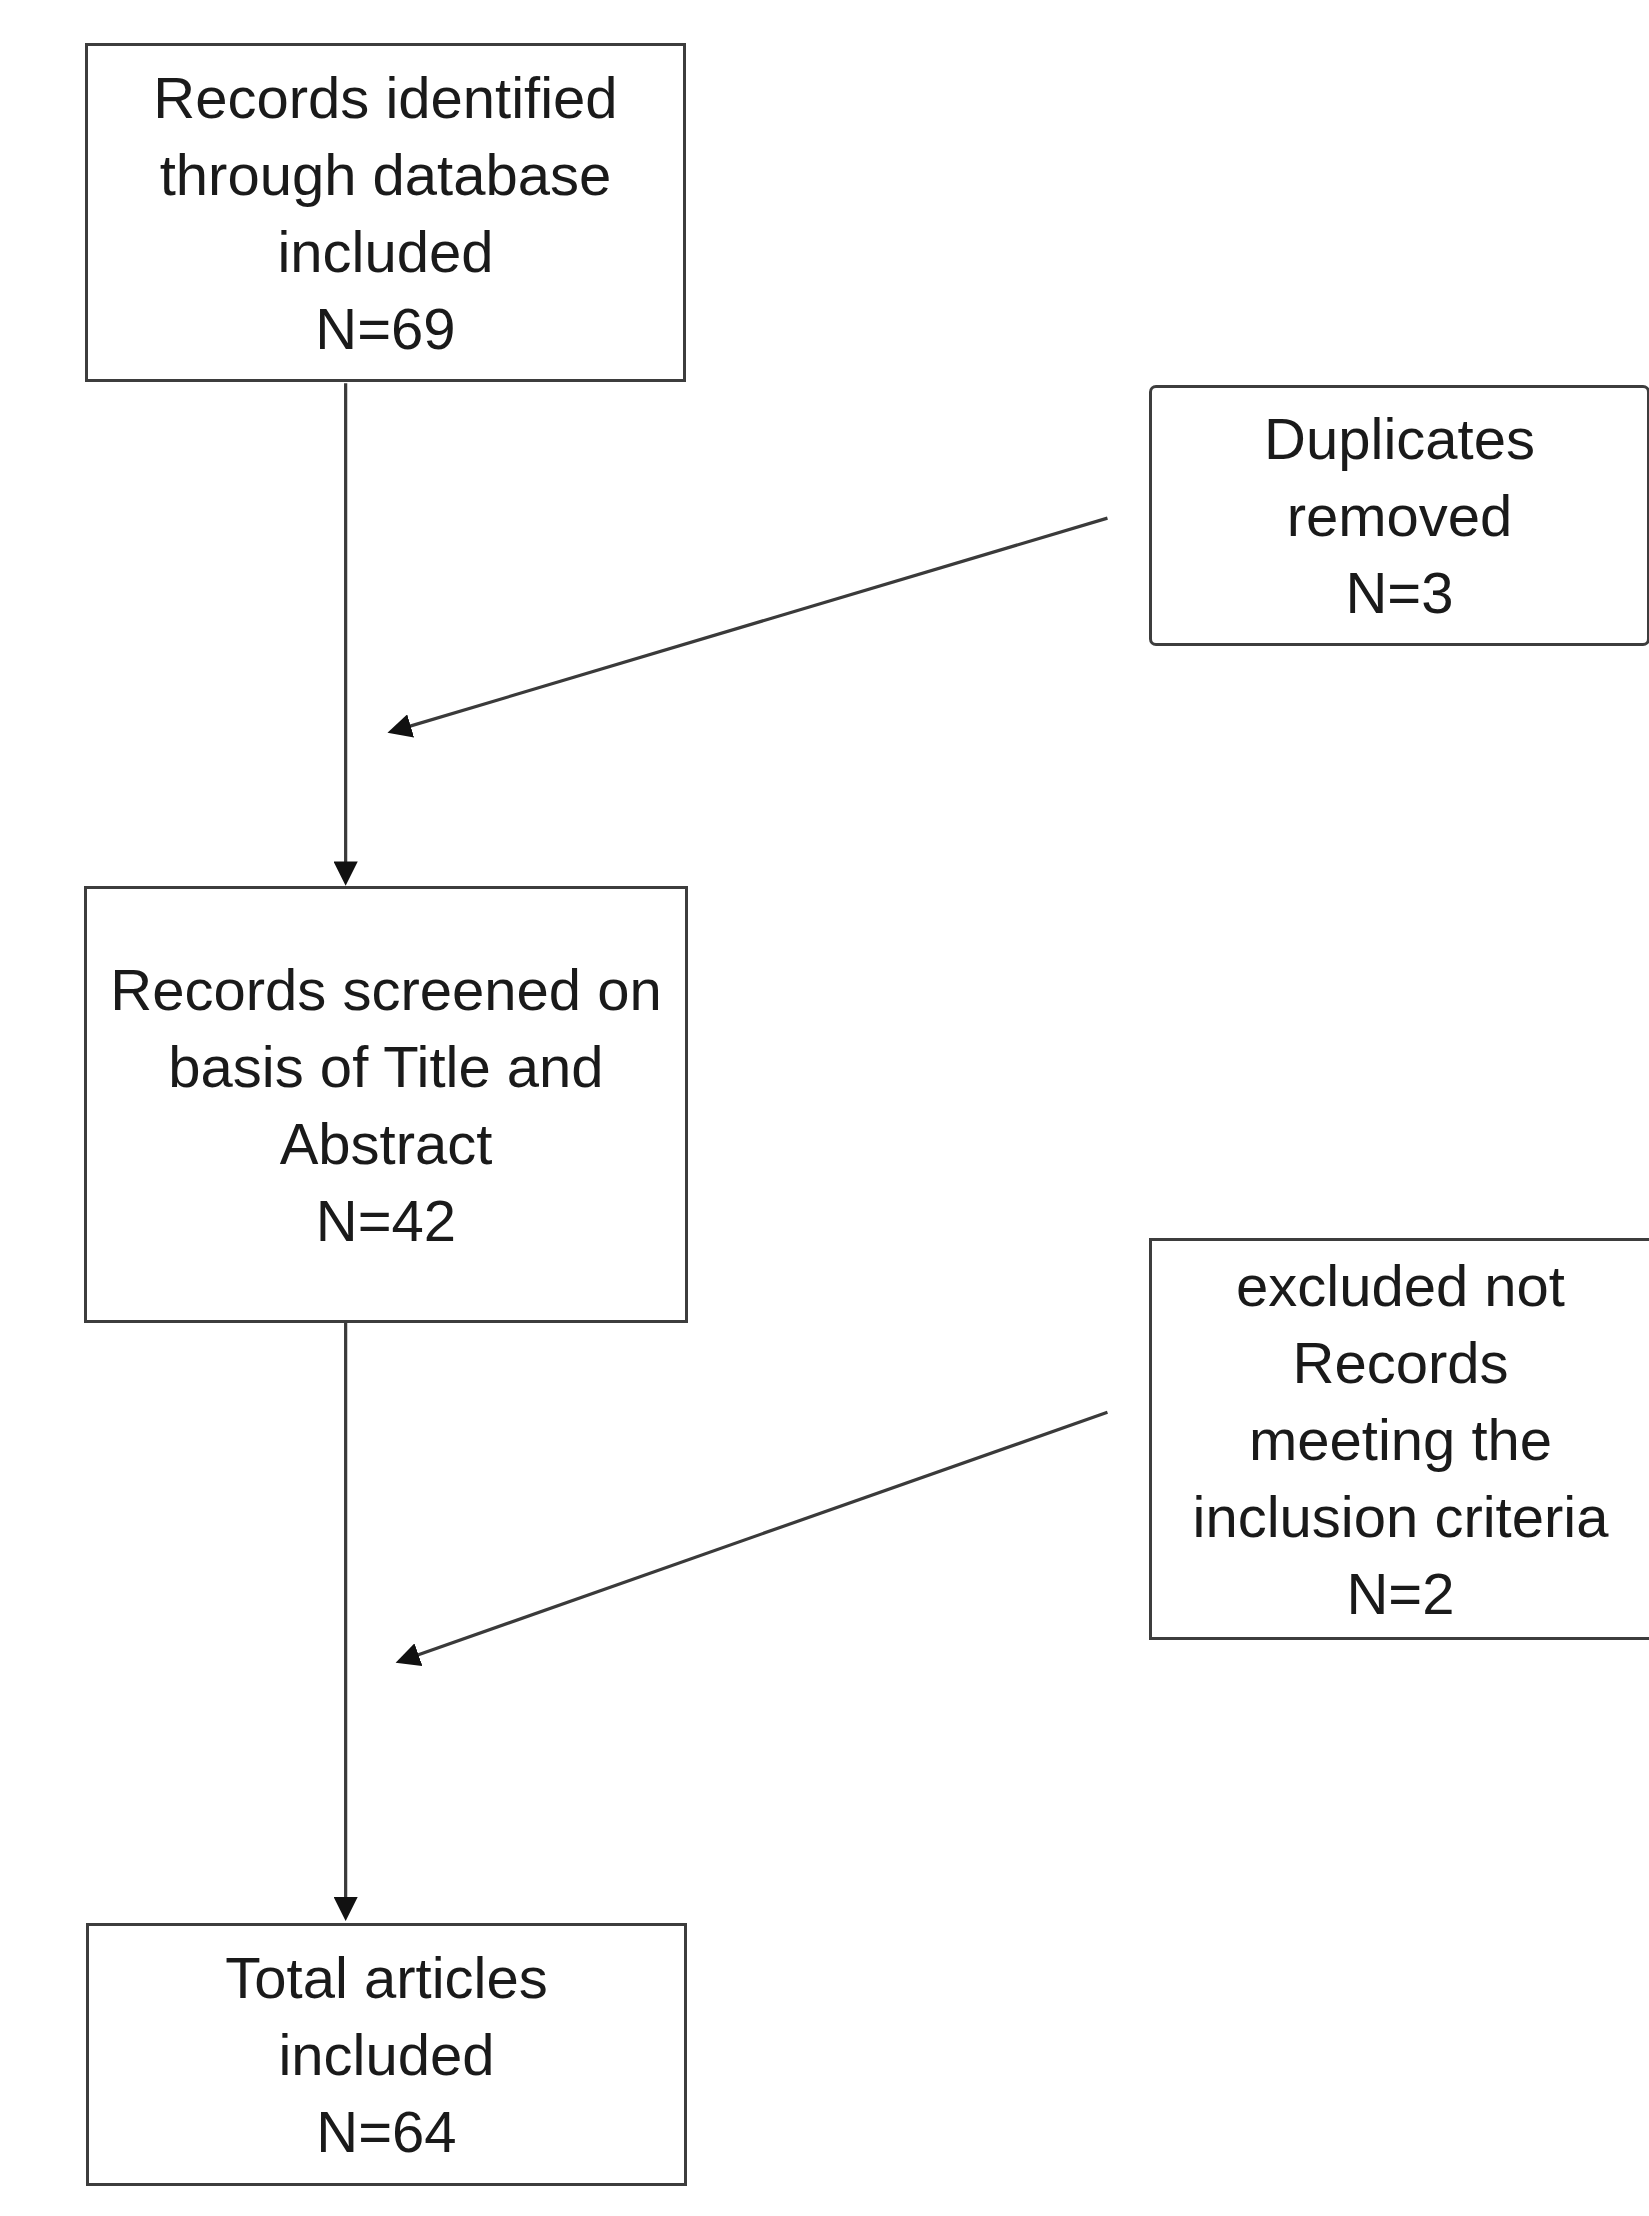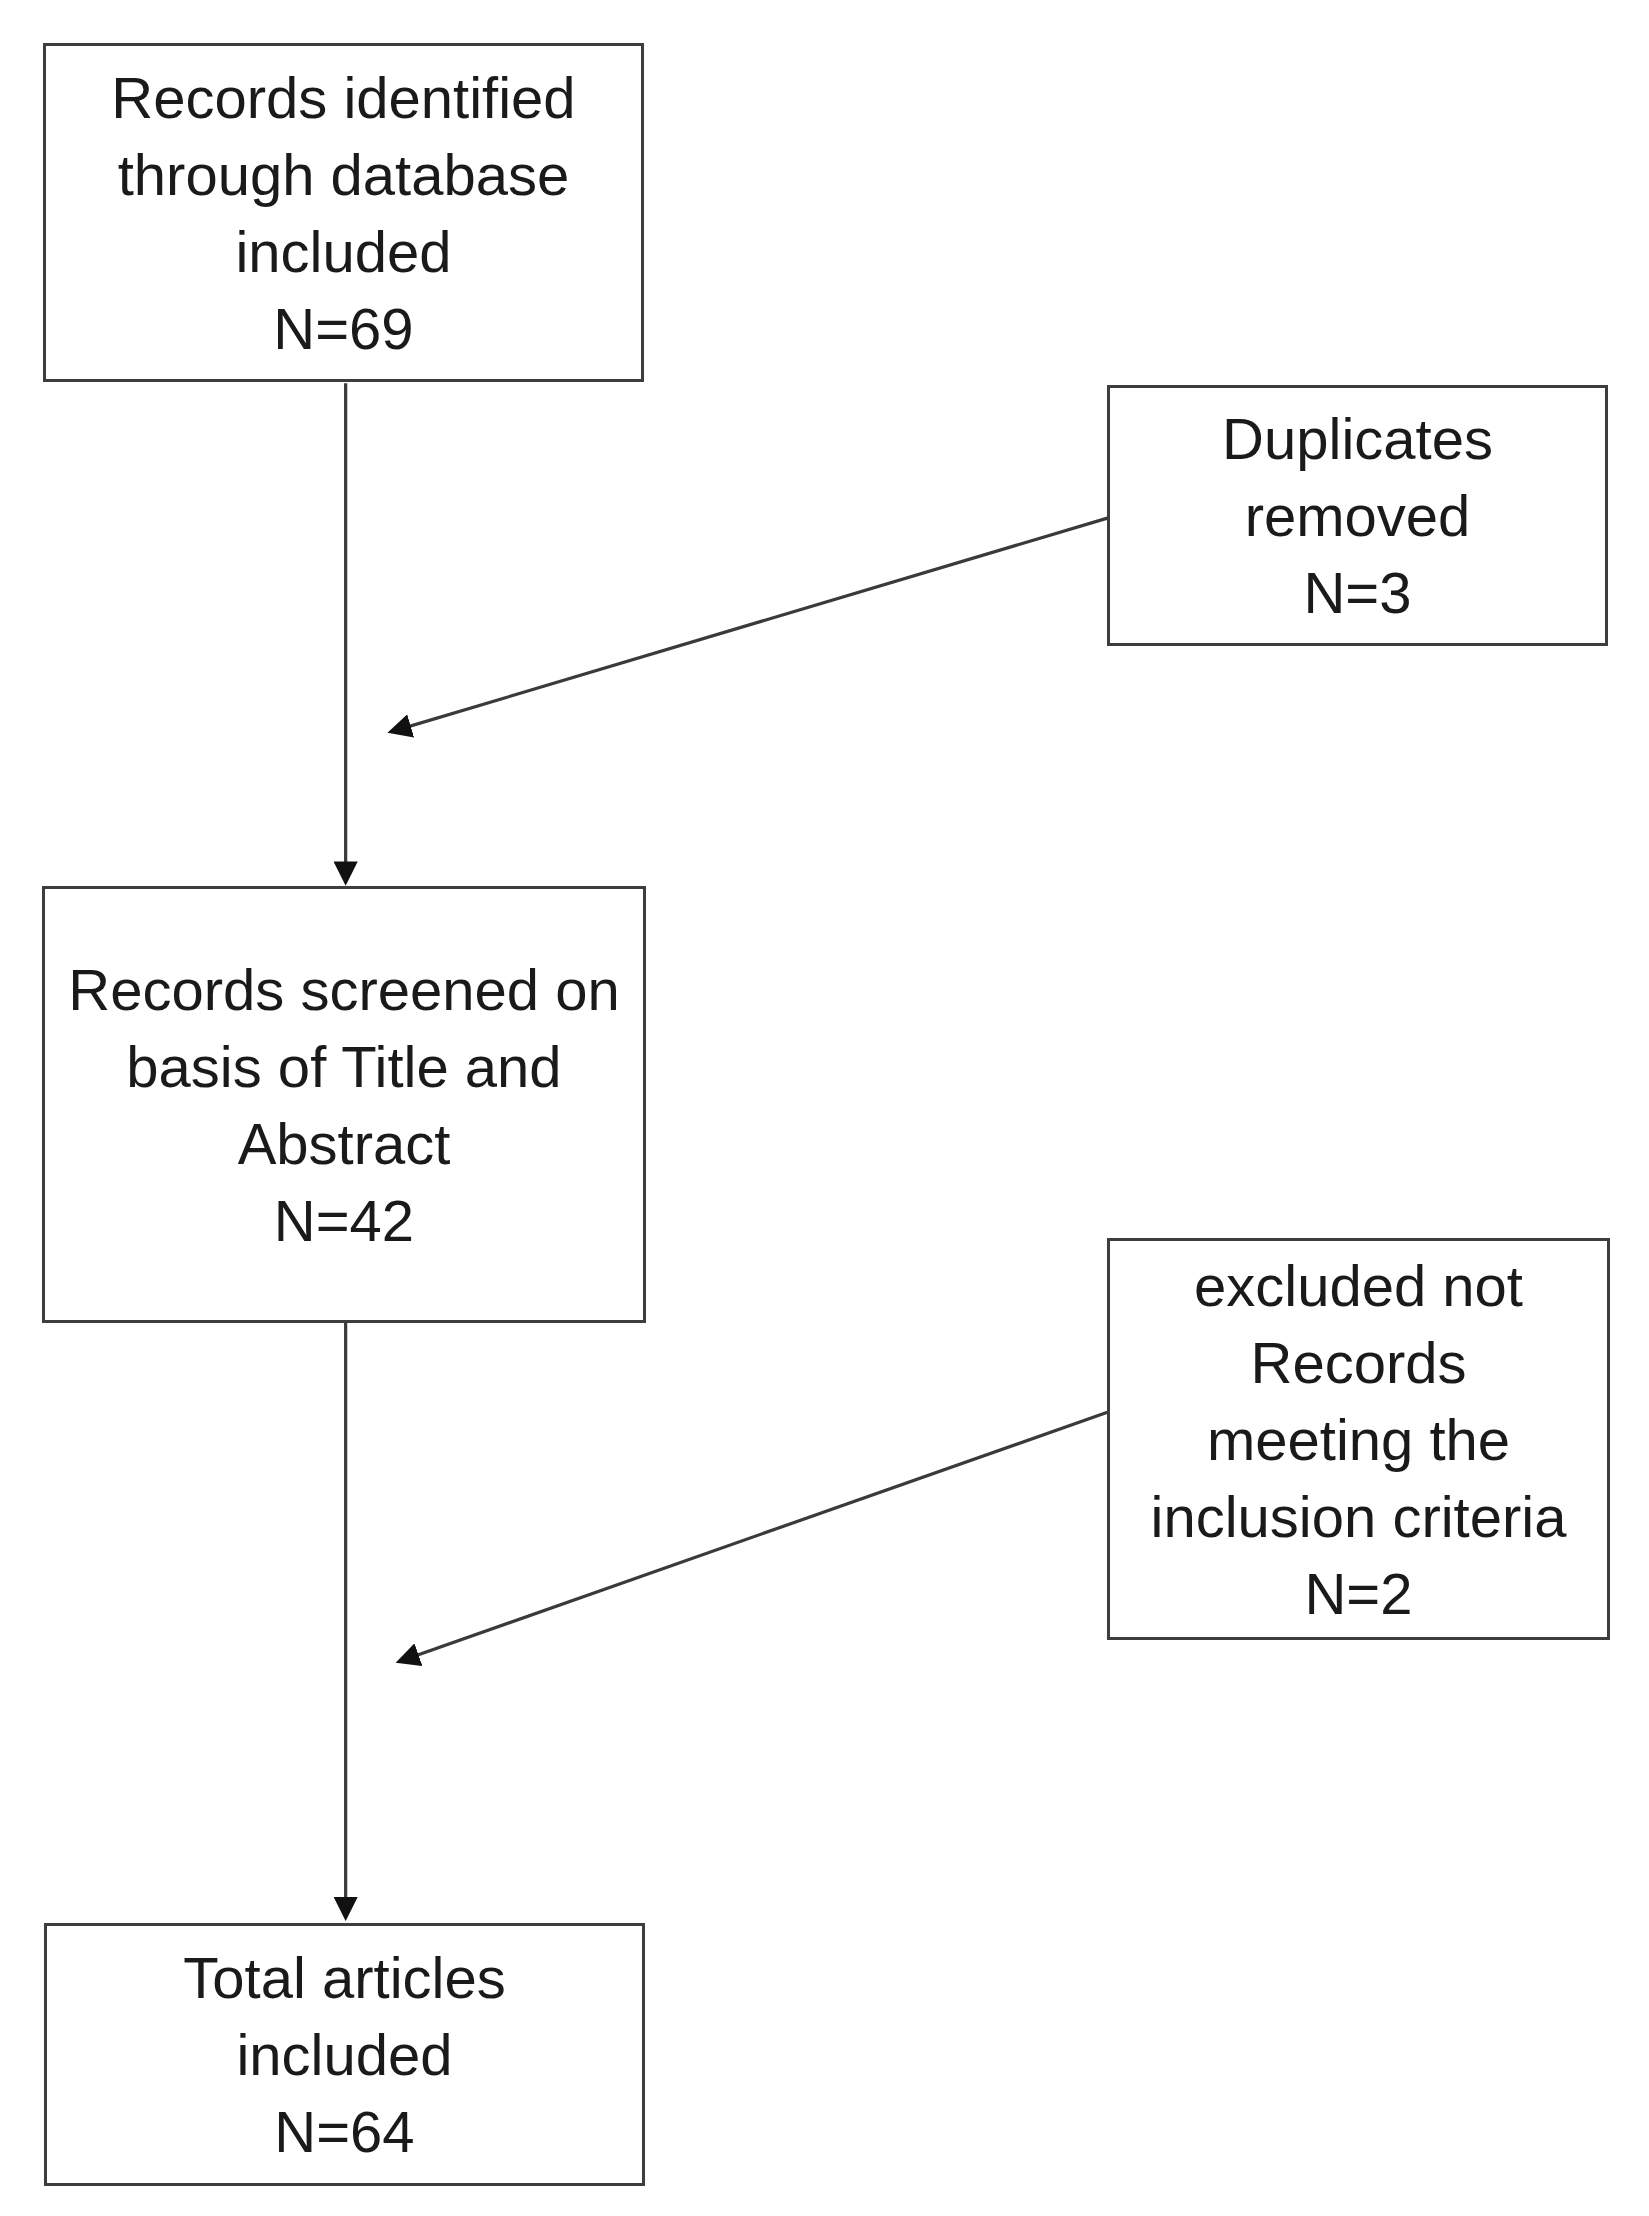--- a/index.html
+++ b/index.html
@@ -36,30 +36,31 @@
   .box{
     position:absolute;
     box-sizing:border-box;
     border:3.2px solid var(--box-border);
     background:var(--bg);
     display:flex;
     flex-direction:column;
     align-items:center;
     justify-content:center;
     text-align:left;
+    margin-left:42px;
   }
   .box .line{
     display:block;
     font-size:58px;
     line-height:77px;
     white-space:nowrap;
   }
   
   .box-identified{ left:43px;  top:43px;   width:601px; height:339px; }
-  .box-duplicates{ left:1107px;top:385px;  width:501px; height:261px; }
+  .box-duplicates{ left:1107px;top:385px;  width:501px; height:261px;border-radius:7px; }
   .box-screened{   left:42px;  top:886px; width:604px; height:437px; }
   .box-excluded{   left:1107px;top:1238px; width:503px; height:402px; }
   .box-included{   left:44px;  top:1923px; width:601px; height:263px; }
 </style>
 </head>
 <body>
 
 <div class="canvas">
 
   <svg class="connector-layer" viewBox="0 0 2044 2746" aria-hidden="true">

